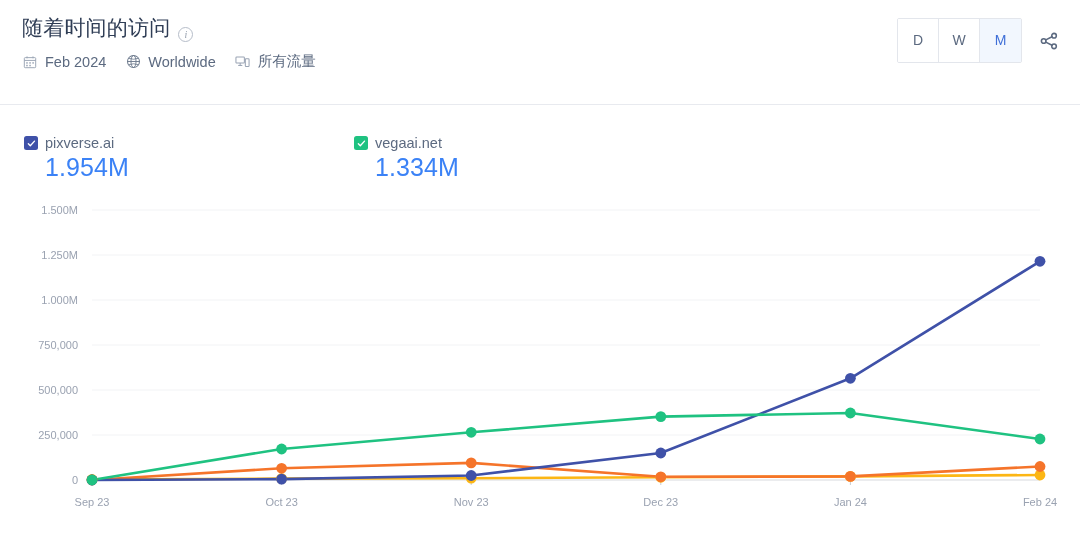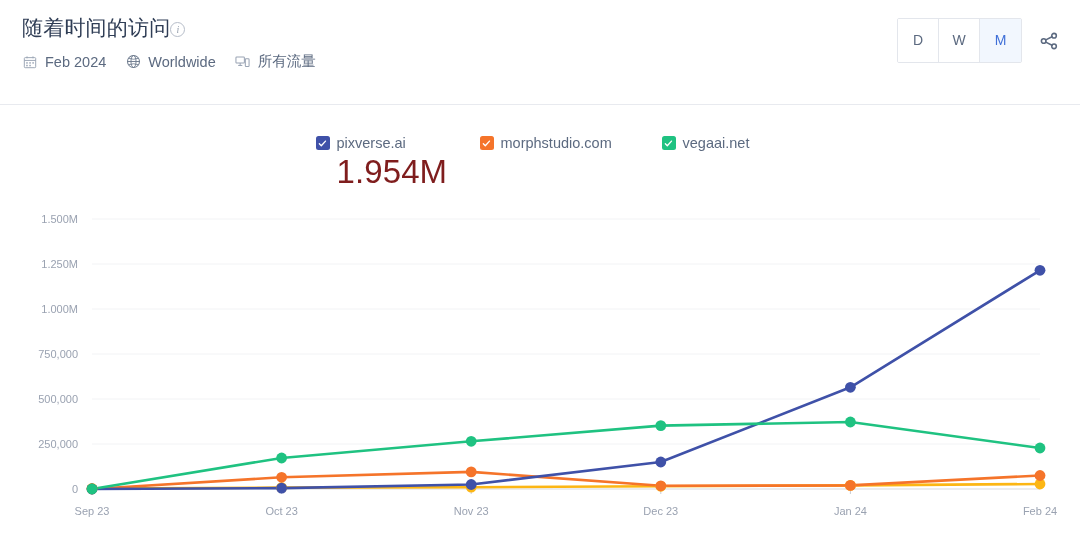--- a/index.html
+++ b/index.html
@@ -11,21 +11,21 @@
   }
   .panel { width: 1080px; height: 547px; position: relative; background:#fff; }
 
   
   .header {
     position: relative;
     height: 105px;
     border-bottom: 1px solid #e8eaef;
     padding: 14px 18px 0 22px;
   }
-  .title-row { display: flex; align-items: center; }
+  .title-row { display: flex; align-items: flex-end; gap: 8px; }
   .title {
     font-size: 21px; color: #2f3d55; font-weight: 400; letter-spacing: .2px;
   }
   .info-icon {
     width: 15px; height: 15px; border-radius: 50%;
     border: 1.2px solid #b6bdc9; color: #97a0ae;
     font-size: 10px; line-height: 13px; text-align: center;
     font-family: "Liberation Serif", serif; font-style: italic;
     display: inline-block; margin-top: 3px;
   }
@@ -48,31 +48,31 @@
     font-size: 14px; color: #5c6a80; background: #fff;
     border-right: 1px solid #e3e6ec; cursor: pointer;
   }
   .seg .sgbtn:last-child { border-right: none; }
   .seg .sgbtn.active { background: #f2f7fe; color: #3f6fd8; }
   .share-btn { width: 26px; height: 26px; display:flex; align-items:center; justify-content:center; cursor:pointer; }
 
   
   .legend {
     display: flex; align-items: flex-start;
-    padding: 30px 0 0 24px; gap: 16px; justify-content: center;
+    padding: 30px 0 0 24px; gap: 8px;
   }
   .lg-item { display: flex; flex-direction: column; }
   .lg-top { display: flex; align-items: center; gap: 7px; }
   .cb {
     width: 14px; height: 14px; border-radius: 2.5px;
     display: inline-flex; align-items: center; justify-content: center;
   }
   .cb svg { display:block; }
   .lg-name { font-size: 14.5px; color: #5c6a80; }
-  .lg-val { font-size: 33px; color: #7f1d1d; margin-top: 2px; padding-left: 21px; letter-spacing: .1px; }
+  .lg-val { font-size: 25px; color: #3b82f6; margin-top: 2px; padding-left: 21px; letter-spacing: .1px; }
 
   
   .chart-wrap { position: relative; margin-top: 18px; padding-left: 0; }
   svg.chart { display: block; }
   .ytick { font-size: 11px; fill: #9aa2b1; text-anchor: end; font-family: "Liberation Sans", sans-serif; }
   .xtick { font-size: 11px; fill: #9aa2b1; text-anchor: middle; font-family: "Liberation Sans", sans-serif; }
   .gridline { stroke: #f2f3f5; stroke-width: 1; }
   .axisline { stroke: #d8dade; stroke-width: 1.2; }
   .tickmark { stroke: #c9ccd2; stroke-width: 1; }
   .series-line { fill: none; stroke-width: 2.6; stroke-linejoin: round; stroke-linecap: round; }
@@ -151,39 +151,32 @@
           <svg width="9" height="9" viewBox="0 0 12 12">
               <path d="M1.8 6.3 L4.4 8.9 L10 2.8" fill="none" stroke="#fff" stroke-width="1.8" stroke-linecap="round" stroke-linejoin="round"></path>
             </svg>
         </span>
         <span class="lg-name">pixverse.ai</span>
       </div>
       <div class="lg-val">1.954M</div>
     </div>
 
     <div class="lg-item" style="width:166px">
-      <div class="lg-top">
-        <span class="cb" style="background:#f5742a">
-          <svg width="9" height="9" viewBox="0 0 12 12">
-              <path d="M1.8 6.3 L4.4 8.9 L10 2.8" fill="none" stroke="#fff" stroke-width="1.8" stroke-linecap="round" stroke-linejoin="round"></path>
-            </svg>
-        </span>
-        <span class="lg-name">morphstudio.com</span>
-      </div>
     </div>
 
     <div class="lg-item" style="width:127px">
       <div class="lg-top">
         <span class="cb" style="background:#1fc281">
           <svg width="9" height="9" viewBox="0 0 12 12">
               <path d="M1.8 6.3 L4.4 8.9 L10 2.8" fill="none" stroke="#fff" stroke-width="1.8" stroke-linecap="round" stroke-linejoin="round"></path>
             </svg>
         </span>
         <span class="lg-name">vegaai.net</span>
       </div>
+      <div class="lg-val">1.334M</div>
     </div>
 
   </div>
 
   <div class="chart-wrap">
     <svg class="chart" id="chartsvg" width="1080" height="330" viewBox="0 0 1080 330">
       <g id="grid-group">
           <line x1="92" x2="1040" y1="235" y2="235" class="gridline"></line>
           <line x1="92" x2="1040" y1="190" y2="190" class="gridline"></line>
           <line x1="92" x2="1040" y1="145" y2="145" class="gridline"></line>

